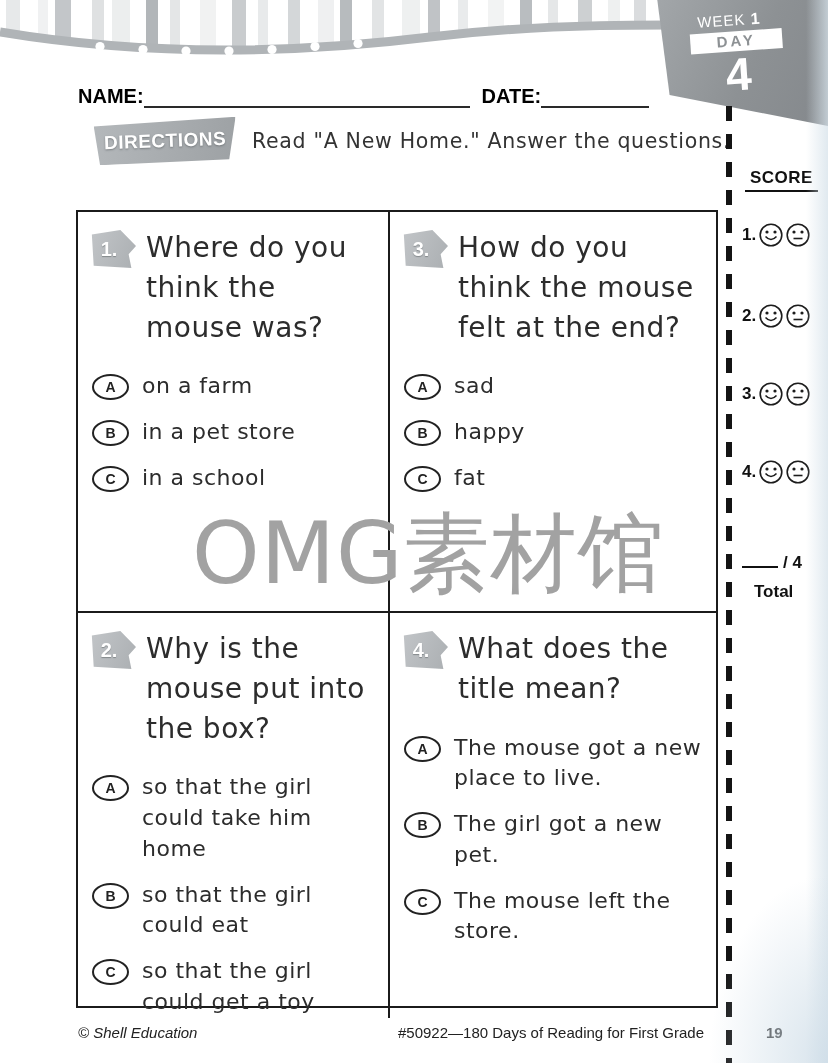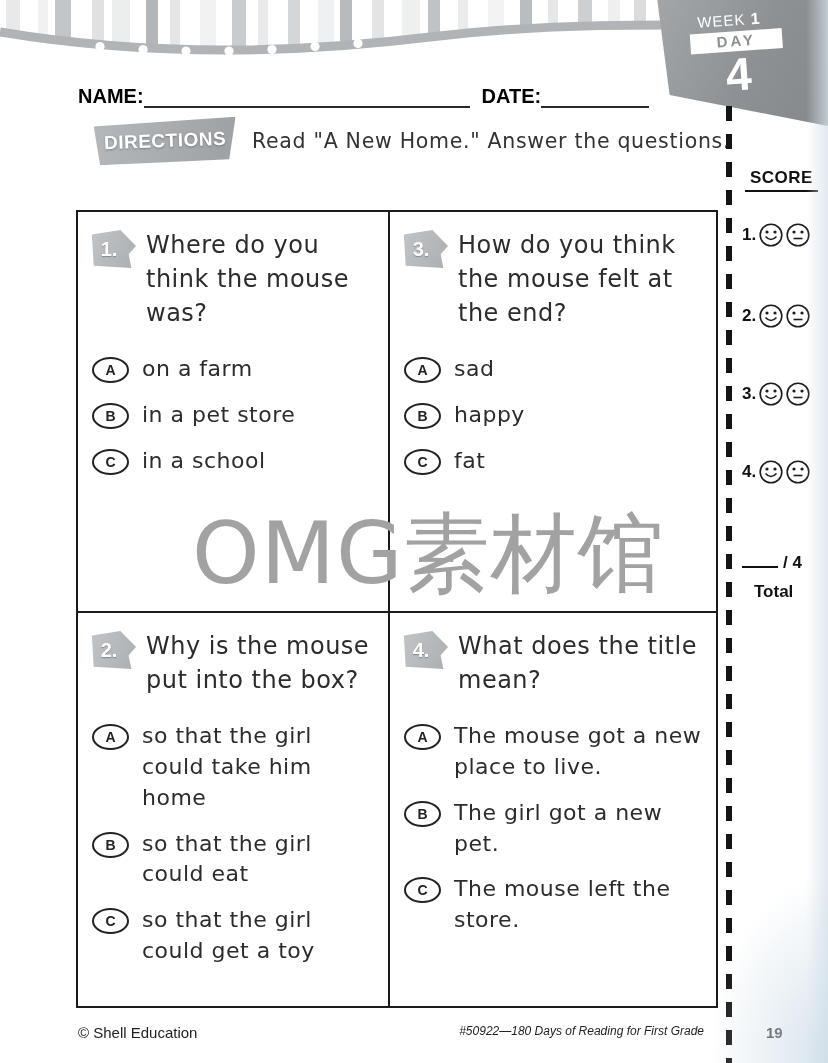--- a/index.html
+++ b/index.html
@@ -68,41 +68,41 @@
   .cell.b-bottom{ border-bottom:2px solid #1b1b1b; }
   .q-header{ display:flex; gap:10px; align-items:flex-start; }
   .q-badge{
     flex:0 0 46px; width:46px; height:38px; margin-top:2px;
     background:linear-gradient(115deg,#c2c5c8,#abafb2);
     clip-path:polygon(4% 12%, 66% 0%, 100% 42%, 84% 64%, 90% 100%, 8% 94%);
     display:flex; align-items:center; justify-content:center;
   }
   .q-badge span{ color:#fff; font-family:"Liberation Sans",sans-serif; font-weight:bold;
     font-size:20px; padding-right:8px; text-shadow:0 1px 1px rgba(110,115,118,0.7); }
-  .q-text{ font-size:24px; line-height:1.42; letter-spacing:0.5px; color:#2c2c2c; }
+  .q-text{ font-size:28px; line-height:1.42; letter-spacing:0.5px; color:#2c2c2c; }
   .options{ margin-top:24px; display:flex; flex-direction:column; gap:15px; padding-left:2px; }
   .option{ display:flex; gap:13px; align-items:flex-start; }
   .opt-letter{
     flex:0 0 37px; width:37px; height:26px; margin-top:3px;
     border:2.2px solid #222; border-radius:50%;
     display:flex; align-items:center; justify-content:center;
     font-family:"Liberation Sans",sans-serif; font-weight:bold; font-size:14px; color:#222;
   }
   .opt-text{ font-size:22px; line-height:1.4; letter-spacing:0.5px; color:#2c2c2c; }
   
   .watermark{
     position:absolute; left:192px; top:496px; width:560px;
     font-size:86px; color:#a2a2a2; letter-spacing:1px; white-space:nowrap;
     font-family:"DejaVu Sans",sans-serif;
   }
   
   .footer-copyright{ position:absolute; left:78px; top:1024px;
-    font-family:"Liberation Sans",sans-serif; font-size:15px; color:#222; }
+    font-style:italic; font-family:"Liberation Sans",sans-serif; font-size:15px; color:#222; }
   .footer-bookid{ position:absolute; right:124px; top:1024px;
-    font-style:italic; font-family:"Liberation Sans",sans-serif; font-size:12px; color:#222;text-align:center; }
+    font-family:"Liberation Sans",sans-serif; font-size:15px; color:#222;text-align:center; }
   .footer-page{ position:absolute; left:766px; top:1024px;
     font-family:"Liberation Sans",sans-serif; font-size:15px; font-weight:bold; color:#333; }
   
   .scan-tint{ position:absolute; right:0; top:0; width:22px; height:100%;
     background:linear-gradient(to right, rgba(217,228,236,0), rgba(214,226,234,0.75)); pointer-events:none; }
   .scan-tint-corner{ position:absolute; right:0; bottom:0; width:120px; height:190px;
     background:radial-gradient(ellipse at bottom right, rgba(205,220,231,0.8), rgba(205,220,231,0) 70%); pointer-events:none; }
 </style>
 </head>
 <body>

